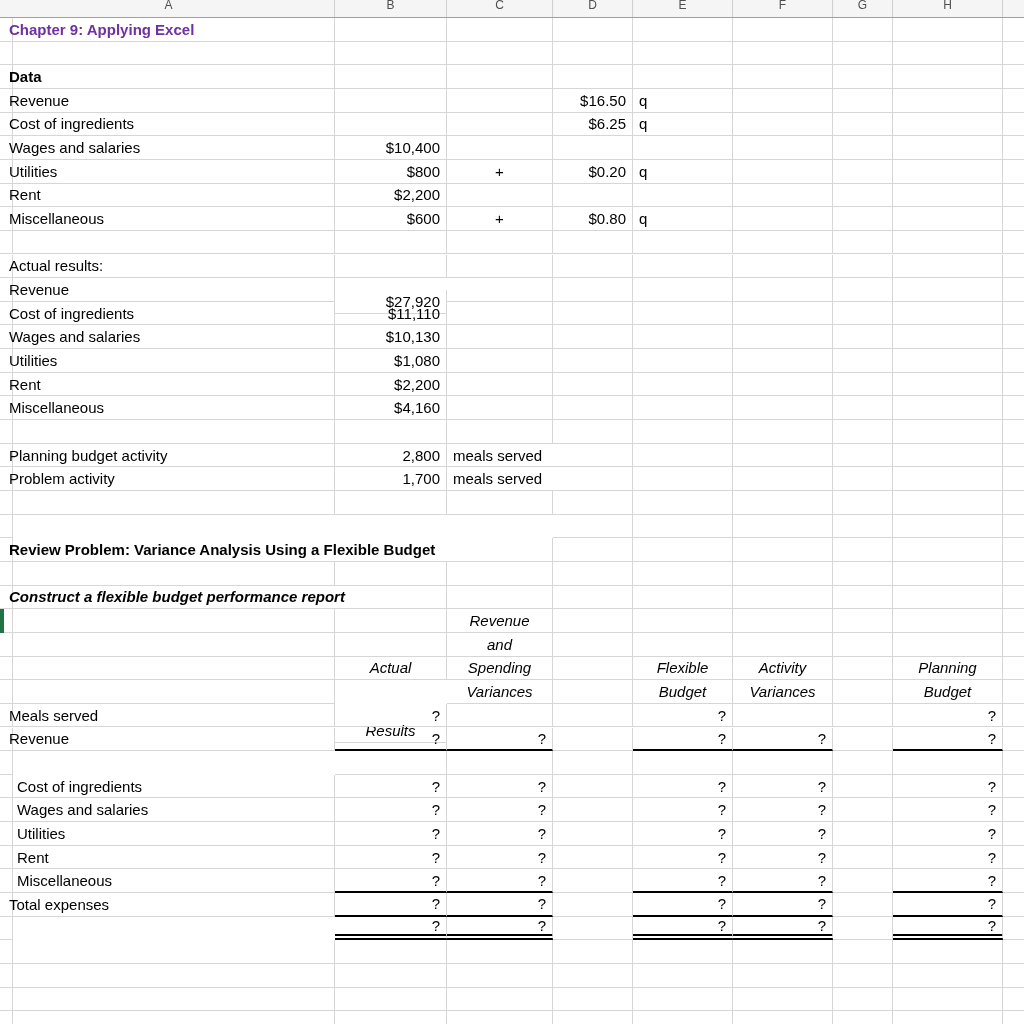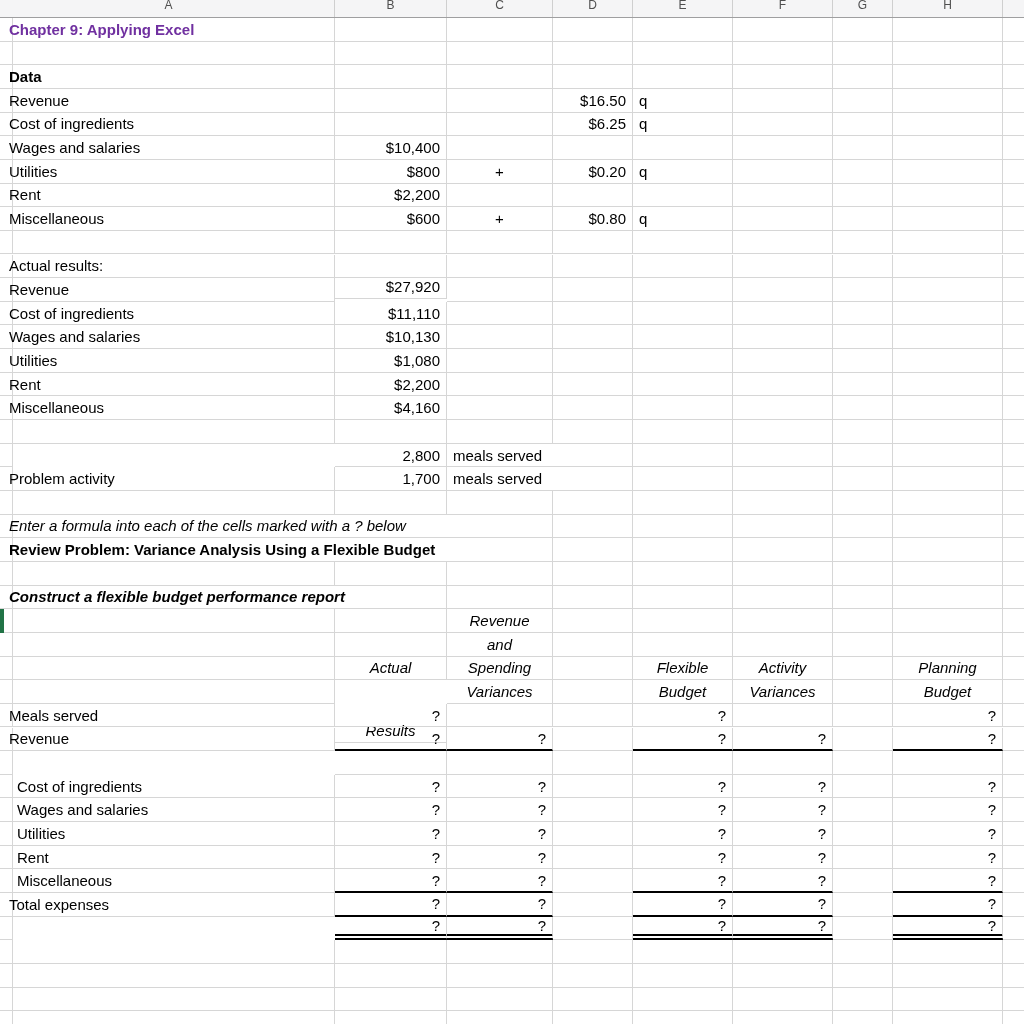--- a/index.html
+++ b/index.html
@@ -161,21 +161,21 @@
     <div class="cell" style="left: 335px; top: 254.5px; width: 112px; height: 23.65px;"></div>
     <div class="cell" style="left: 447px; top: 254.5px; width: 106px; height: 23.65px;"></div>
     <div class="cell" style="left: 553px; top: 254.5px; width: 80px; height: 23.65px;"></div>
     <div class="cell" style="left: 633px; top: 254.5px; width: 100px; height: 23.65px;"></div>
     <div class="cell" style="left: 733px; top: 254.5px; width: 100px; height: 23.65px;"></div>
     <div class="cell" style="left: 833px; top: 254.5px; width: 60px; height: 23.65px;"></div>
     <div class="cell" style="left: 893px; top: 254.5px; width: 110px; height: 23.65px;"></div>
     <div class="cell" style="left: 1003px; top: 254.5px; width: 22px; height: 23.65px;"></div>
     <div class="cell" style="left: 0px; top: 278.15px; width: 3px; height: 23.65px;"></div>
     <div class="cell" style="left: 3px; top: 278.15px; width: 332px; height: 23.65px;">Revenue</div>
-    <div class="cell r" style="left: 335px; top: 275px; width: 112px; height: 23.65px;">$27,920</div>
+    <div class="cell r" style="left: 335px; top: 290px; width: 112px; height: 23.65px;">$27,920</div>
     <div class="cell" style="left: 447px; top: 278.15px; width: 106px; height: 23.65px;"></div>
     <div class="cell" style="left: 553px; top: 278.15px; width: 80px; height: 23.65px;"></div>
     <div class="cell" style="left: 633px; top: 278.15px; width: 100px; height: 23.65px;"></div>
     <div class="cell" style="left: 733px; top: 278.15px; width: 100px; height: 23.65px;"></div>
     <div class="cell" style="left: 833px; top: 278.15px; width: 60px; height: 23.65px;"></div>
     <div class="cell" style="left: 893px; top: 278.15px; width: 110px; height: 23.65px;"></div>
     <div class="cell" style="left: 1003px; top: 278.15px; width: 22px; height: 23.65px;"></div>
     <div class="cell" style="left: 0px; top: 301.8px; width: 3px; height: 23.65px;"></div>
     <div class="cell" style="left: 3px; top: 301.8px; width: 332px; height: 23.65px;">Cost of ingredients</div>
     <div class="cell r" style="left: 335px; top: 301.8px; width: 112px; height: 23.65px;">$11,110</div>
@@ -230,20 +230,21 @@
     <div class="cell" style="left: 3px; top: 420.05px; width: 332px; height: 23.65px;"></div>
     <div class="cell" style="left: 335px; top: 420.05px; width: 112px; height: 23.65px;"></div>
     <div class="cell" style="left: 447px; top: 420.05px; width: 106px; height: 23.65px;"></div>
     <div class="cell" style="left: 553px; top: 420.05px; width: 80px; height: 23.65px;"></div>
     <div class="cell" style="left: 633px; top: 420.05px; width: 100px; height: 23.65px;"></div>
     <div class="cell" style="left: 733px; top: 420.05px; width: 100px; height: 23.65px;"></div>
     <div class="cell" style="left: 833px; top: 420.05px; width: 60px; height: 23.65px;"></div>
     <div class="cell" style="left: 893px; top: 420.05px; width: 110px; height: 23.65px;"></div>
     <div class="cell" style="left: 1003px; top: 420.05px; width: 22px; height: 23.65px;"></div>
     <div class="cell" style="left: 0px; top: 443.7px; width: 3px; height: 23.65px;"></div>
+    <div class="cell" style="left: 3px; top: 443.7px; width: 332px; height: 23.65px;">Planning budget activity</div>
     <div class="cell r" style="left: 335px; top: 443.7px; width: 112px; height: 23.65px;">2,800</div>
     <div class="cell" style="left: 447px; top: 443.7px; width: 186px; height: 23.65px;">meals served</div>
     <div class="cell" style="left: 633px; top: 443.7px; width: 100px; height: 23.65px;"></div>
     <div class="cell" style="left: 733px; top: 443.7px; width: 100px; height: 23.65px;"></div>
     <div class="cell" style="left: 833px; top: 443.7px; width: 60px; height: 23.65px;"></div>
     <div class="cell" style="left: 893px; top: 443.7px; width: 110px; height: 23.65px;"></div>
     <div class="cell" style="left: 1003px; top: 443.7px; width: 22px; height: 23.65px;"></div>
     <div class="cell" style="left: 0px; top: 467.35px; width: 3px; height: 23.65px;"></div>
     <div class="cell" style="left: 3px; top: 467.35px; width: 332px; height: 23.65px;">Problem activity</div>
     <div class="cell r" style="left: 335px; top: 467.35px; width: 112px; height: 23.65px;">1,700</div>
@@ -257,21 +258,20 @@
     <div class="cell" style="left: 3px; top: 491px; width: 332px; height: 23.65px;"></div>
     <div class="cell" style="left: 335px; top: 491px; width: 112px; height: 23.65px;"></div>
     <div class="cell" style="left: 447px; top: 491px; width: 106px; height: 23.65px;"></div>
     <div class="cell" style="left: 553px; top: 491px; width: 80px; height: 23.65px;"></div>
     <div class="cell" style="left: 633px; top: 491px; width: 100px; height: 23.65px;"></div>
     <div class="cell" style="left: 733px; top: 491px; width: 100px; height: 23.65px;"></div>
     <div class="cell" style="left: 833px; top: 491px; width: 60px; height: 23.65px;"></div>
     <div class="cell" style="left: 893px; top: 491px; width: 110px; height: 23.65px;"></div>
     <div class="cell" style="left: 1003px; top: 491px; width: 22px; height: 23.65px;"></div>
     <div class="cell" style="left: 0px; top: 514.65px; width: 3px; height: 23.65px;"></div>
-    <div class="cell italic" style="left: 3px; top: 514.65px; width: 550px; height: 23.65px;">Enter a formula into each of the cells marked with a ? below</div>
     <div class="cell" style="left: 553px; top: 514.65px; width: 80px; height: 23.65px;"></div>
     <div class="cell" style="left: 633px; top: 514.65px; width: 100px; height: 23.65px;"></div>
     <div class="cell" style="left: 733px; top: 514.65px; width: 100px; height: 23.65px;"></div>
     <div class="cell" style="left: 833px; top: 514.65px; width: 60px; height: 23.65px;"></div>
     <div class="cell" style="left: 893px; top: 514.65px; width: 110px; height: 23.65px;"></div>
     <div class="cell" style="left: 1003px; top: 514.65px; width: 22px; height: 23.65px;"></div>
     <div class="cell" style="left: 0px; top: 538.3px; width: 3px; height: 23.65px;"></div>
     <div class="cell bold" style="left: 3px; top: 538.3px; width: 550px; height: 23.65px;">Review Problem: Variance Analysis Using a Flexible Budget</div>
     <div class="cell" style="left: 553px; top: 538.3px; width: 80px; height: 23.65px;"></div>
     <div class="cell" style="left: 633px; top: 538.3px; width: 100px; height: 23.65px;"></div>

